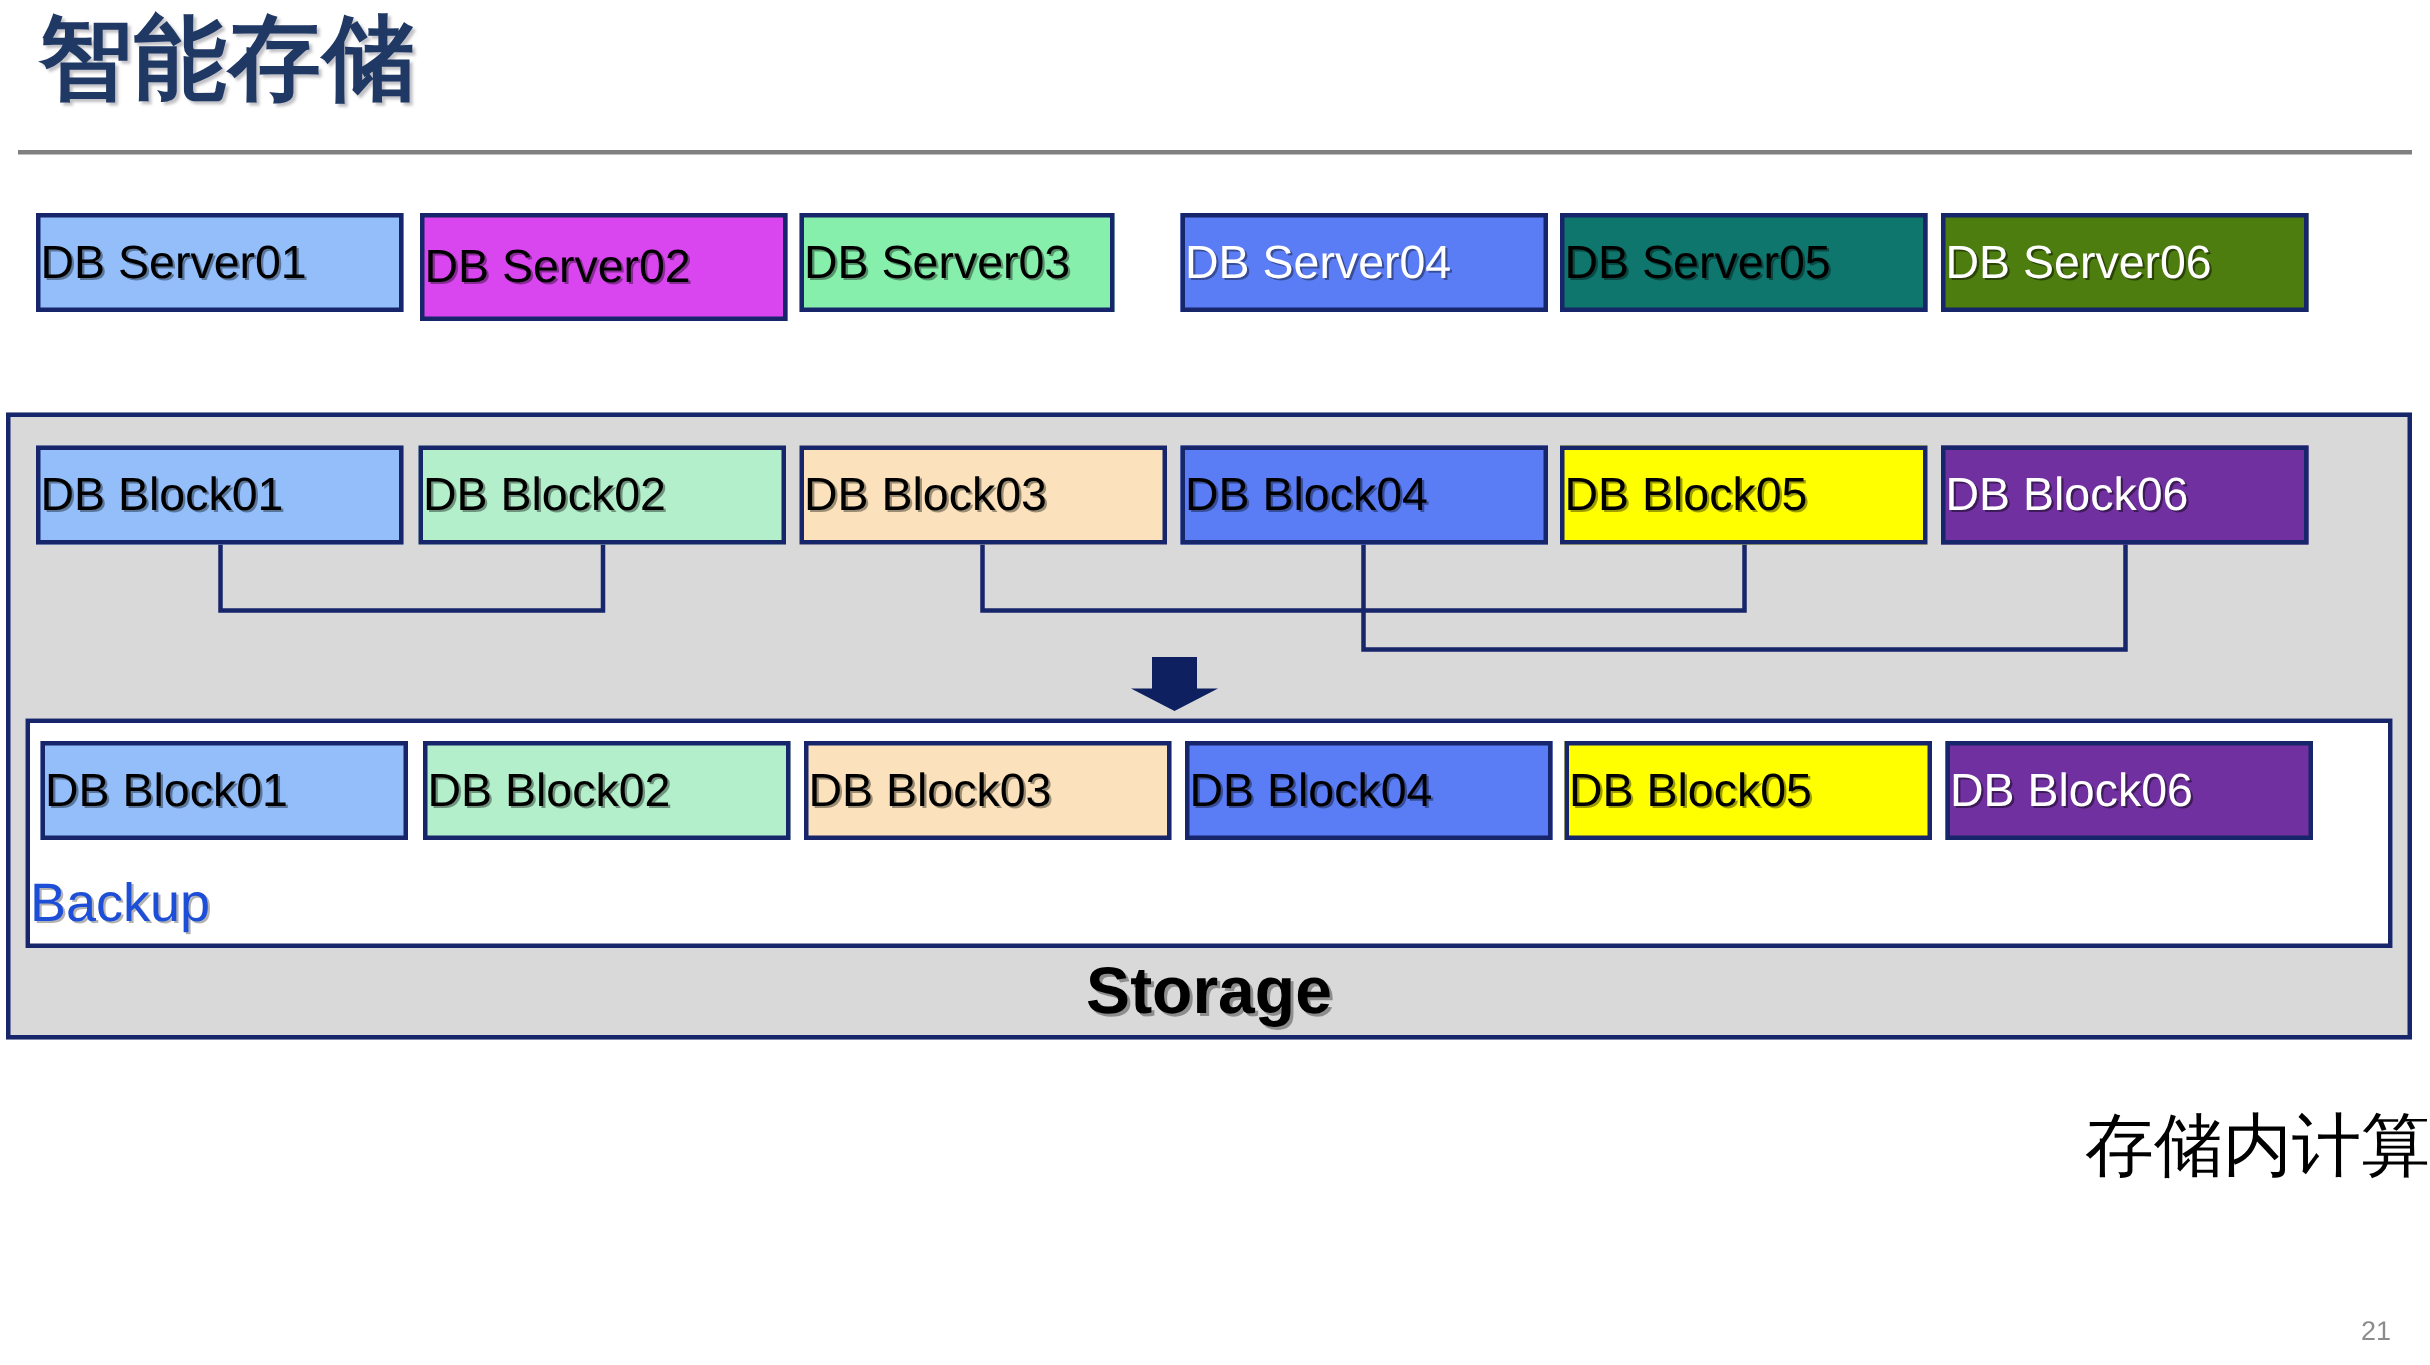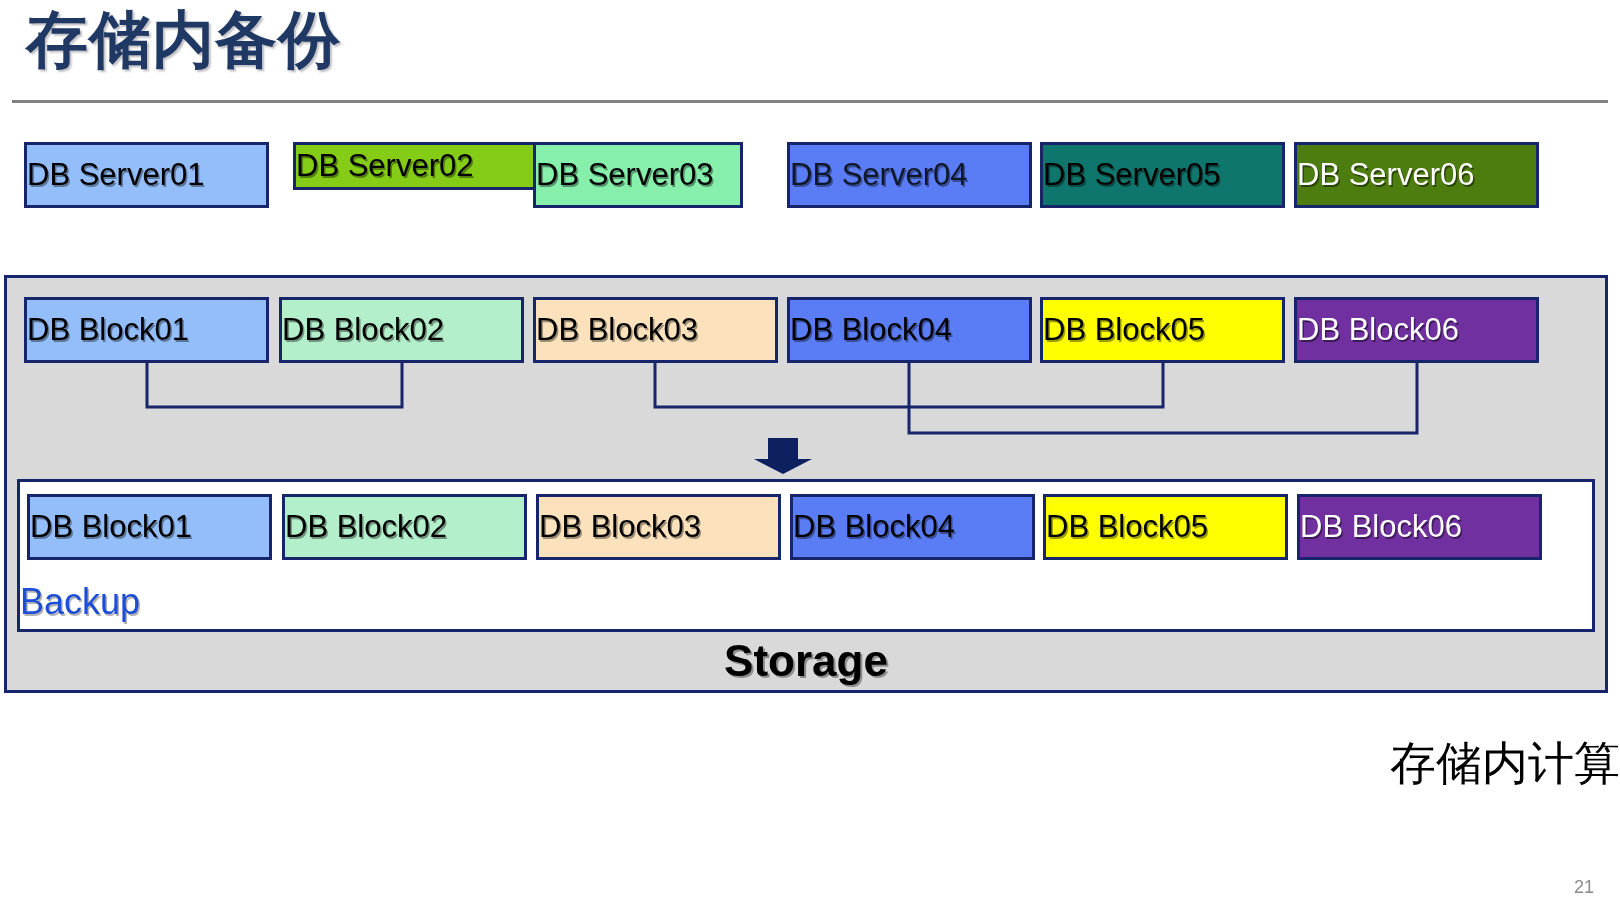--- a/index.html
+++ b/index.html
@@ -127,34 +127,34 @@
     position: absolute;
     right: 26px;
     bottom: 12px;
     font-size: 18px;
     color: #8C8C8C;
   }
 </style>
 </head>
 <body>
 
-<div id="slide-title">存储内备份</div>
+<div id="slide-title">智能存储</div>
 <div id="title-rule"></div>
 
 <div id="server-row">
     <div class="cbox" style="left: 24px; top: 142px; width: 245px; height: 66px; background: rgb(147, 190, 250); color: rgb(0, 0, 0);">
       <span>DB Server01</span>
     </div>
-    <div class="cbox" style="left: 293px; top: 142px; width: 245px; height: 48px; background: #84cc16; color: rgb(0, 0, 0);">
+    <div class="cbox" style="left: 280px; top: 142px; width: 245px; height: 72px; background: #d946ef; color: rgb(0, 0, 0);">
       <span>DB Server02</span>
     </div>
     <div class="cbox" style="left: 533px; top: 142px; width: 210px; height: 66px; background: #86efac; color: rgb(0, 0, 0);">
       <span>DB Server03</span>
     </div>
-    <div class="cbox" style="left: 787px; top: 142px; width: 245px; height: 66px; background: rgb(90, 125, 245); color: #0f172a;">
+    <div class="cbox" style="left: 787px; top: 142px; width: 245px; height: 66px; background: rgb(90, 125, 245); color: #ffffff;">
       <span>DB Server04</span>
     </div>
     <div class="cbox" style="left: 1040px; top: 142px; width: 245px; height: 66px; background: #0f766e; color: rgb(0, 0, 0);">
       <span>DB Server05</span>
     </div>
     <div class="cbox light" style="left: 1294px; top: 142px; width: 245px; height: 66px; background: #4d7c0f; color: rgb(255, 255, 255);">
       <span>DB Server06</span>
     </div>
   </div>
 

